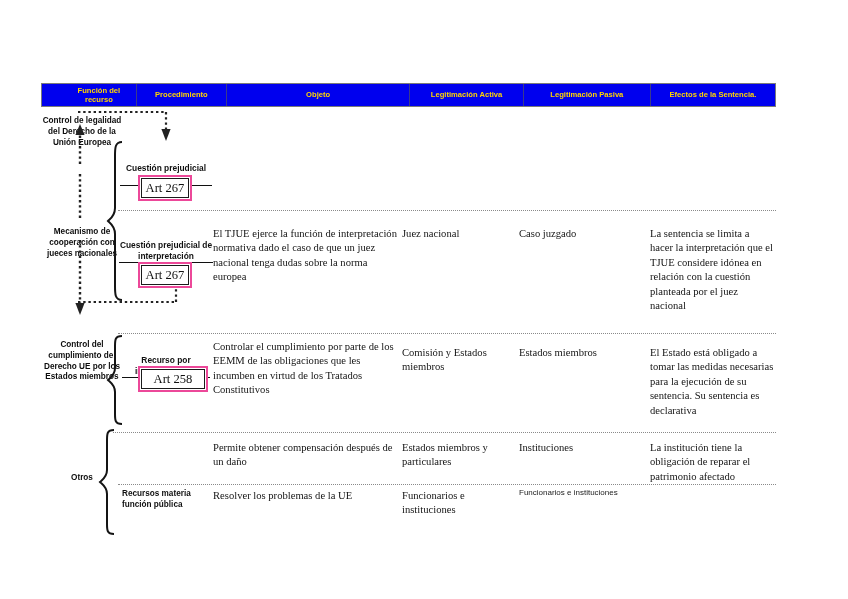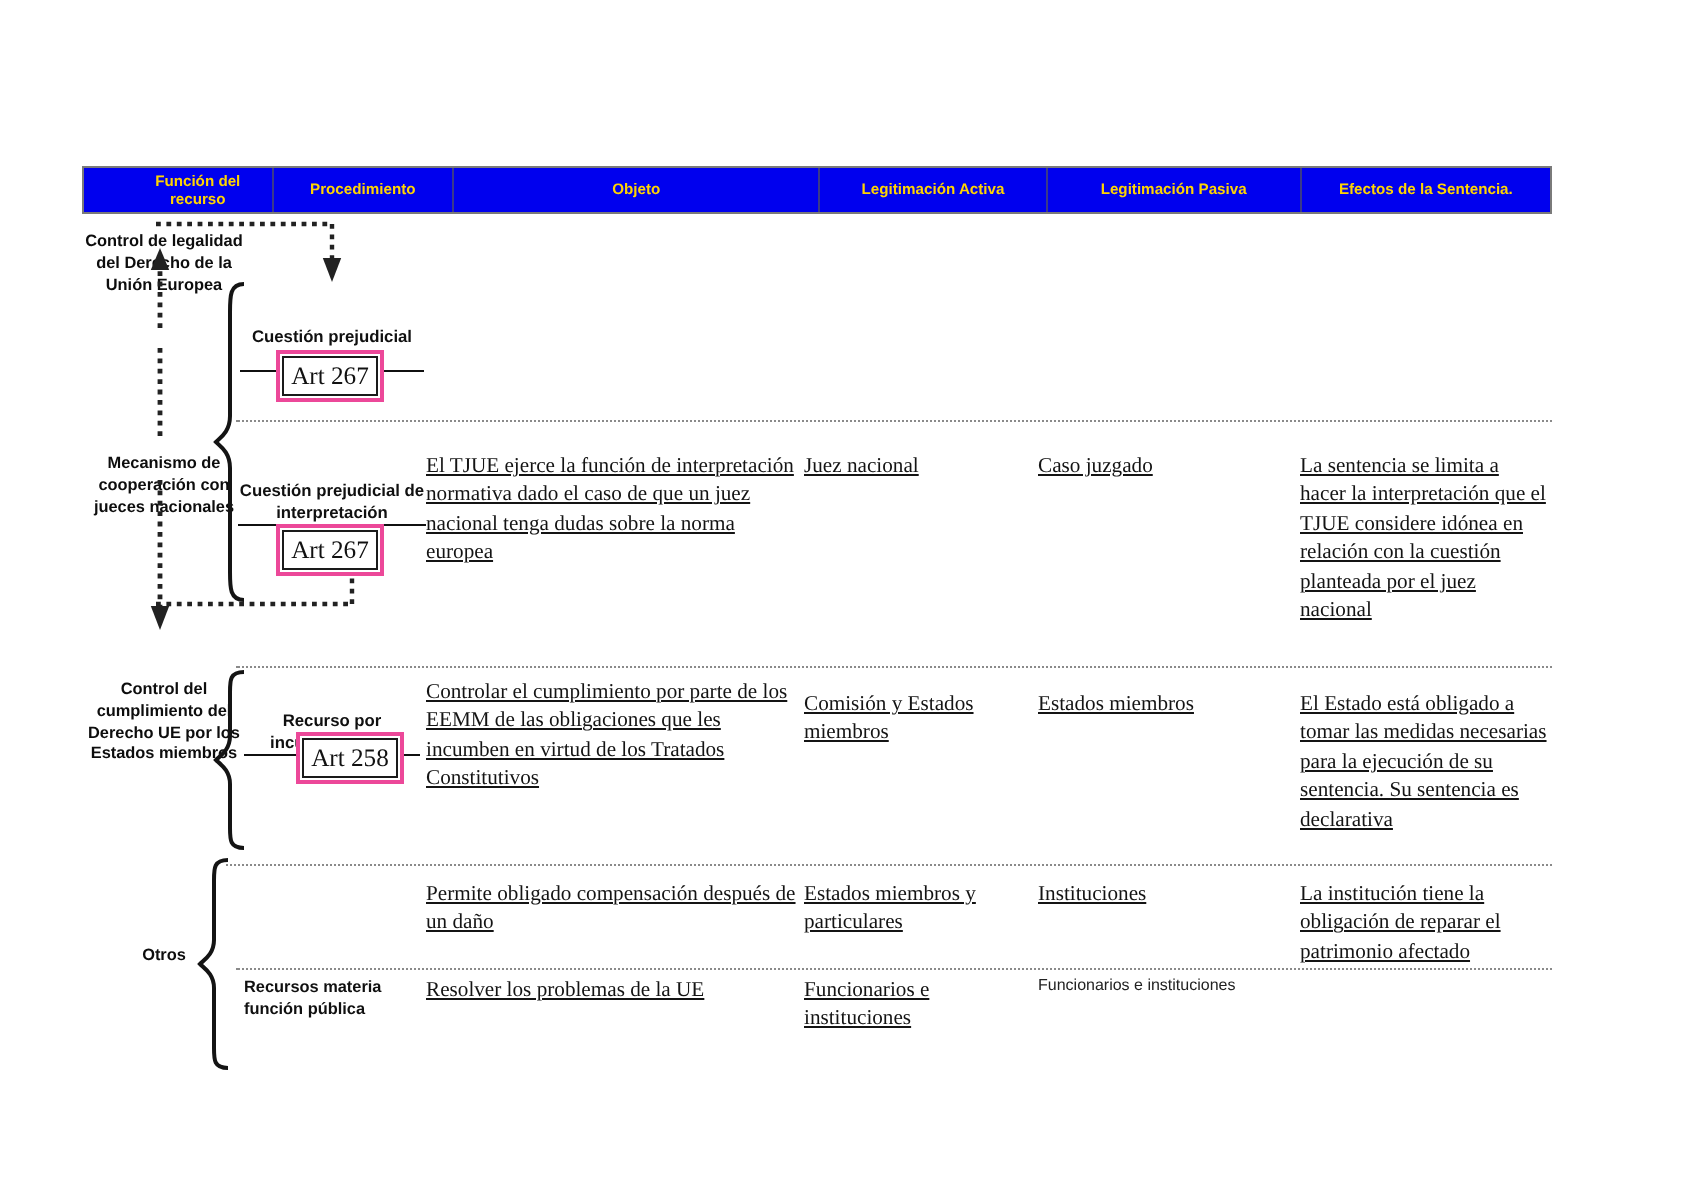--- a/index.html
+++ b/index.html
@@ -58,21 +58,20 @@
   .col-act   { left: 402px; width: 113px; }
   .col-pas   { left: 519px; width: 127px; }
   .col-efe   { left: 650px; width: 124px; }
 
   .cell {
     position: absolute;
     font-family: "Liberation Serif", serif;
     font-size: 10.6px;
     line-height: 14.4px;
     color: #141414;
-    text-decoration: underline;
   }
 
   
   .sans {
     font-family: "Liberation Sans", sans-serif;
     font-weight: bold;
     font-size: 8.2px;
     line-height: 10.6px;
     color: #101010;
   }
@@ -215,31 +214,31 @@
   <div class="cell col-act" style="top:227px;">Juez nacional</div>
   <div class="cell col-pas" style="top:227px;">Caso juzgado</div>
   <div class="cell col-efe" style="top:227px;">La sentencia se limita a hacer la interpretación que el TJUE considere idónea en relación con la cuestión planteada por el juez nacional</div>
 
   <div class="sep" style="left:118px; top:333px; width:658px;"></div>
 
   <div class="proc-title" style="left:122px; top:339px; width:88px;">
     <span>Recurso por incumplimiento</span>
   </div>
 
-  <div class="artbox" style="left:148px; top:366px; width:54px; height:26px;">Art 258</div>
+  <div class="artbox" style="left:138px; top:366px; width:70px; height:26px;">Art 258</div>
 
   <div class="cell col-obj" style="top:340px;">Controlar el cumplimiento por parte de los EEMM de las obligaciones que les incumben en virtud de los Tratados Constitutivos</div>
   <div class="cell col-act" style="top:346px;">Comisión y Estados miembros</div>
   <div class="cell col-pas" style="top:346px;">Estados miembros</div>
   <div class="cell col-efe" style="top:346px;">El Estado está obligado a tomar las medidas necesarias para la ejecución de su sentencia. Su sentencia es declarativa</div>
 
   <div class="sep" style="left:113px; top:432px; width:663px;"></div>
 
 
-  <div class="cell col-obj" style="top:441px;">Permite obligado compensación después de un daño</div>
+  <div class="cell col-obj" style="top:441px;">Permite obtener compensación después de un daño</div>
   <div class="cell col-act" style="top:441px;">Estados miembros y particulares</div>
   <div class="cell col-pas" style="top:441px;">Instituciones</div>
   <div class="cell col-efe" style="top:441px;">La institución tiene la obligación de reparar el patrimonio afectado</div>
 
   <div class="sep" style="left:118px; top:484px; width:658px;"></div>
 
   <div class="sans" style="position:absolute; left:122px; top:489px; width:90px;">Recursos materia función pública</div>
 
   <div class="cell col-obj" style="top:489px;">Resolver los problemas de la UE</div>
   <div class="cell col-act" style="top:489px;">Funcionarios e instituciones</div>

